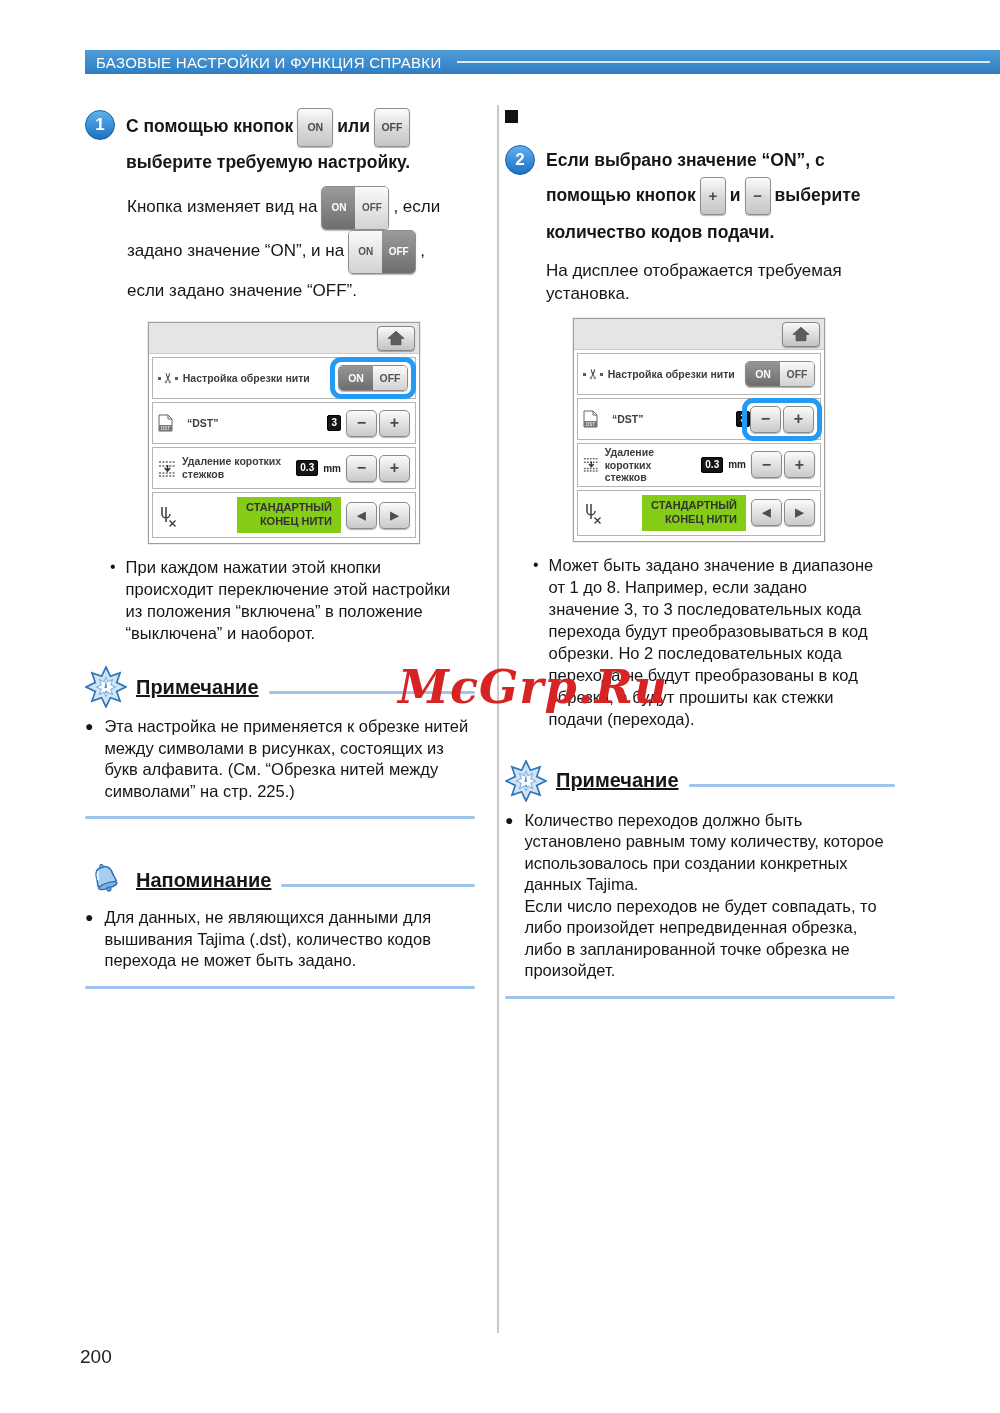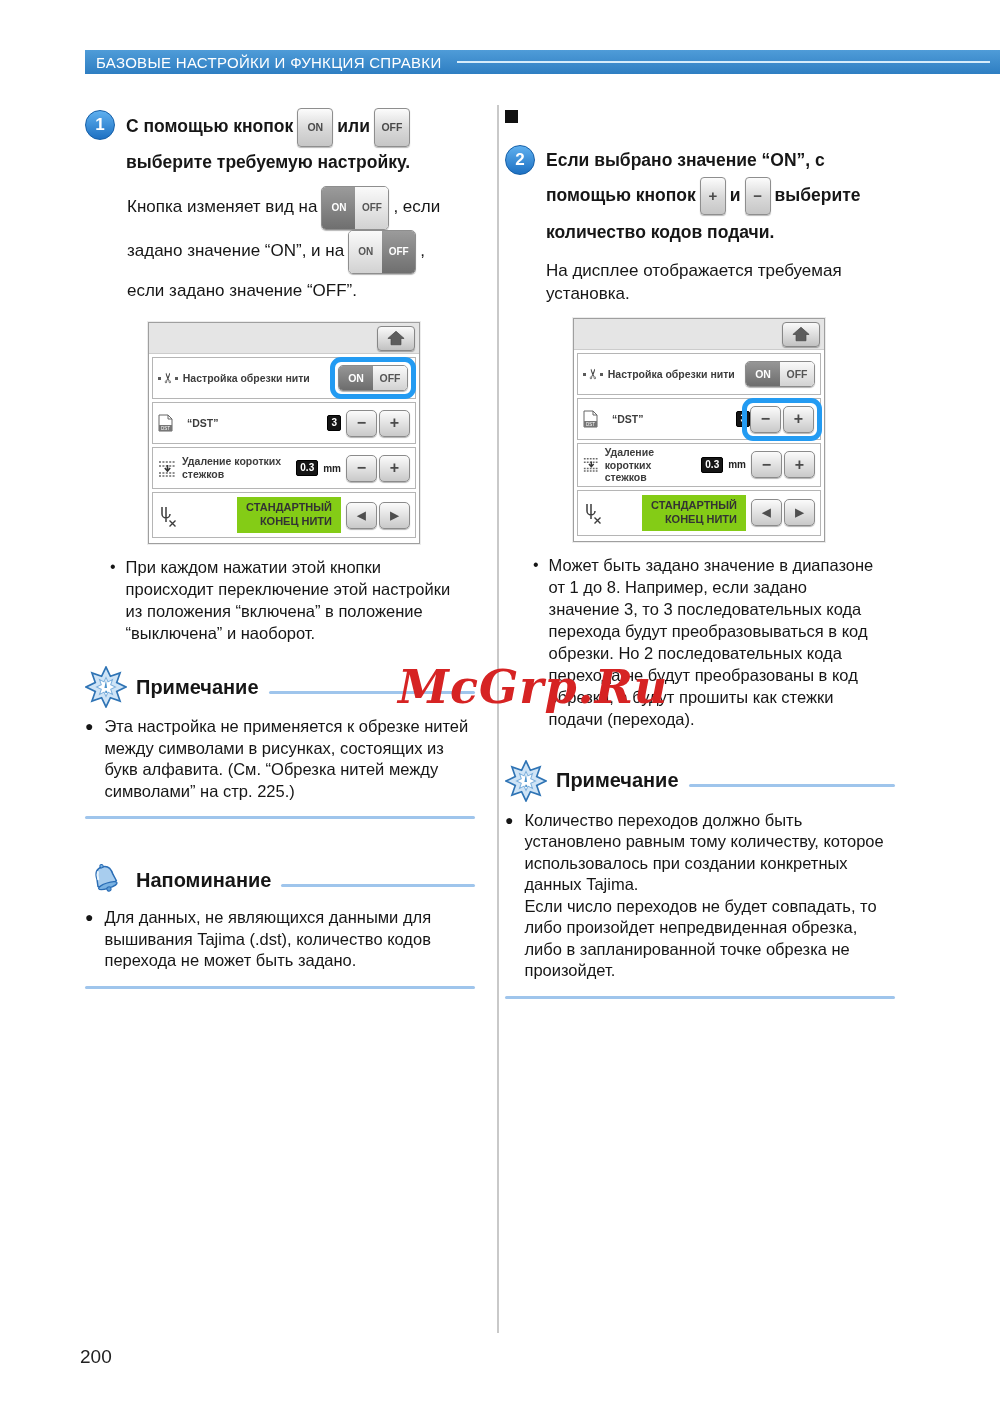--- a/index.html
+++ b/index.html
@@ -106,21 +106,21 @@
   }
   .hl.row1 { margin:-10px -6px -10px 0; }
   .hl.row2 { margin:-10px -7px -10px -13px; }
 
   
   .plain-bullet { display:flex; gap:10px; margin:12px 0 0 25px; font-size:16.5px; line-height:22px; width:360px; }
   .plain-bullet .dot { font-size:16px; line-height:22px; }
   .note-block { margin-top:18px; }
   .note-head { display:flex; align-items:center; }
   .note-icon { flex:none; margin-right:9px; }
-  .note-title { font-weight:bold; font-size:20px; white-space:nowrap; }
+  .note-title { font-weight:bold; font-size:20px; white-space:nowrap;text-decoration:underline; }
   .note-head-rule { flex:1; height:3px; background:#9fc5ec; border-radius:2px; margin:10px 0 0 10px; }
   .note-item { display:flex; gap:11px; margin-top:8px; font-size:16.5px; line-height:21.5px; }
   .note-item .dot { font-size:14px; line-height:21.5px; }
   .note-item .txt { white-space:pre-line; }
   .note-rule { height:3px; background:#9fc5ec; border-radius:2px; margin-top:14px; }
 
   
   .sq-heading { display:flex; gap:10px; font-weight:bold; font-size:17.5px; line-height:24px; }
   .sq-heading .sq { flex:none; width:13px; height:13px; background:#111; margin-top:5px; }
   .step2-wrap { margin-top:20px; }

